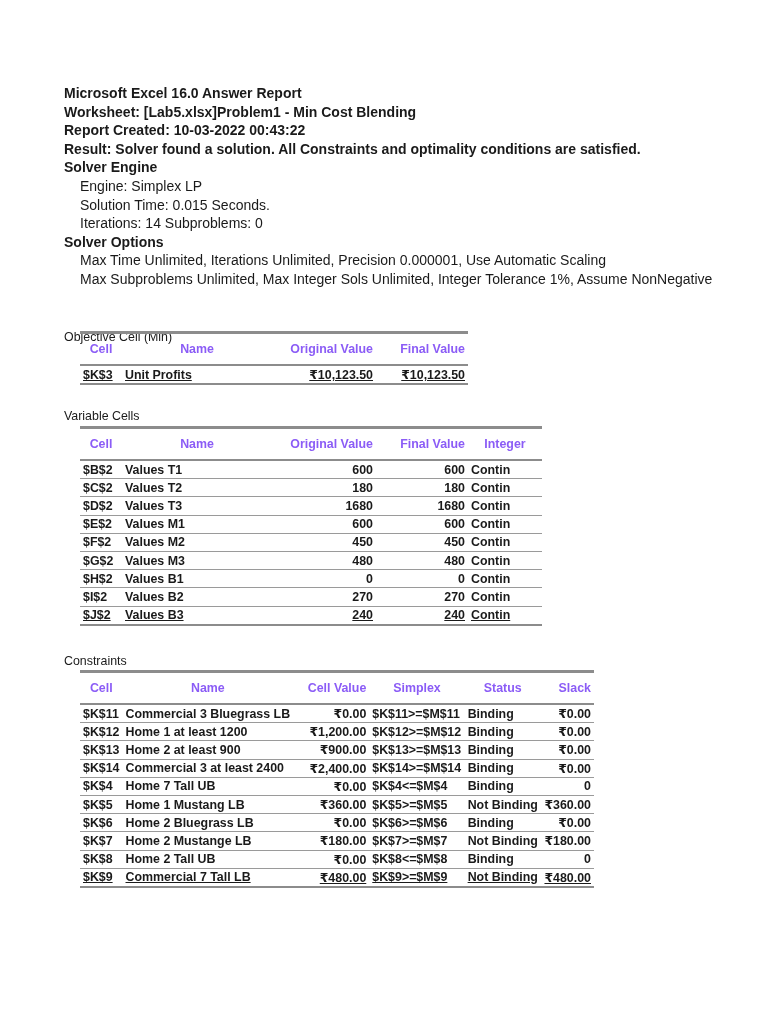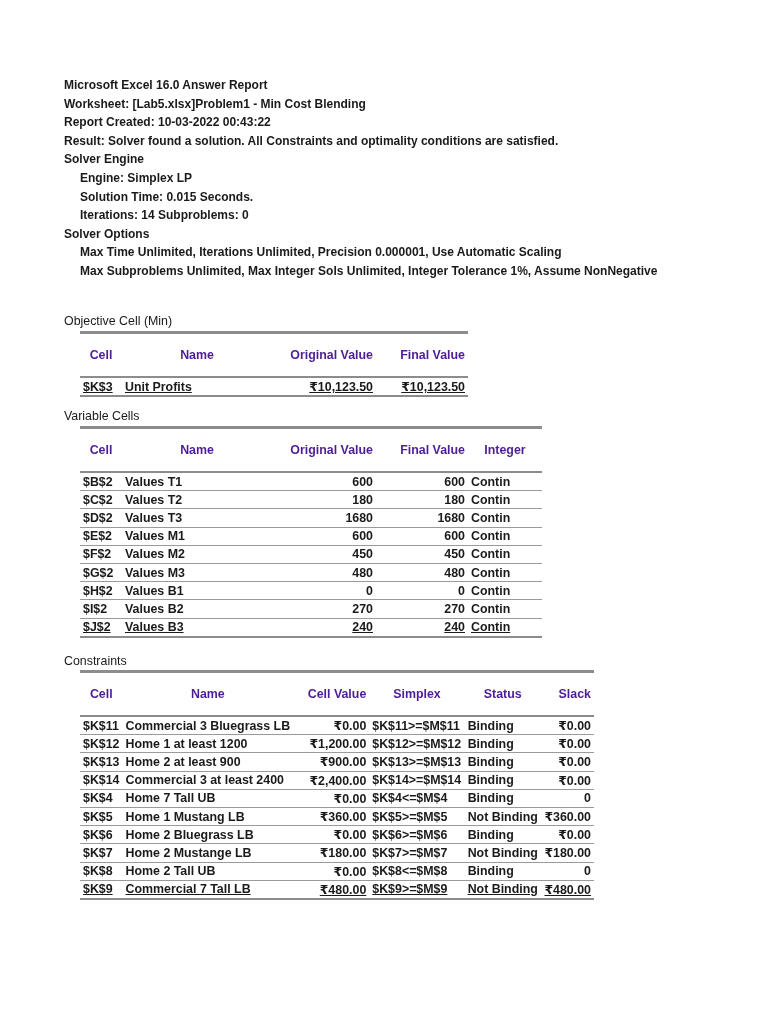--- a/index.html
+++ b/index.html
@@ -1,30 +1,30 @@
 <!DOCTYPE html>
 <html><head>
 <meta charset="utf-8">
 <style>
   html, body { margin: 0; padding: 0; }
   body {
     width: 768px; height: 1024px; background: #ffffff; position: relative;
     font-family: "Liberation Sans", "DejaVu Sans", sans-serif;
     color: #1a1a1a; overflow: hidden;
   }
-  .header-block { position: absolute; left: 64px; top: 76px; font-size: 12px; line-height: 18.6px; }
+  .header-block { position: absolute; left: 64px; top: 84px; font-size: 14px; line-height: 18.6px; }
   .header-block .b { font-weight: bold; }
-  .header-block .ind { padding-left: 16px; font-weight: bold; }
+  .header-block .ind { padding-left: 16px; font-weight: normal; }
   .section-label { position: absolute; left: 64px; font-size: 12.4px; }
   table.rep {
     position: absolute; border-collapse: collapse; font-size: 12.4px;
     font-weight: bold; color: #1a1a1a;
   }
   table.rep th {
-    color: #4c1d95; font-weight: bold; height: 18px; padding: 12px 3px;
+    color: #8b5cf6; font-weight: bold; height: 18px; padding: 6px 3px;
     border-top: 3px solid #8c8c8c; border-bottom: 2px solid #8c8c8c;
     white-space: nowrap;
   }
   table.rep td {
     height: 17.2px; padding: 0 3px; border-bottom: 1px solid #9a9a9a;
     white-space: nowrap;
   }
   table.rep tr:last-child td { border-bottom: 2px solid #8c8c8c; text-decoration: underline; }
   .r { text-align: right; }
   .l { text-align: left; }
@@ -40,21 +40,21 @@
   <div class="b">Result: Solver found a solution.  All Constraints and optimality conditions are satisfied.</div>
   <div class="b">Solver Engine</div>
   <div class="ind">Engine: Simplex LP</div>
   <div class="ind">Solution Time: 0.015 Seconds.</div>
   <div class="ind">Iterations: 14 Subproblems: 0</div>
   <div class="b">Solver Options</div>
   <div class="ind">Max Time Unlimited,  Iterations Unlimited, Precision 0.000001, Use Automatic Scaling</div>
   <div class="ind">Max Subproblems Unlimited, Max Integer Sols Unlimited, Integer Tolerance 1%, Assume NonNegative</div>
 </div>
 
-<div class="section-label" style="top:314px;">Objective Cell (Min)</div>
+<div class="section-label" style="top:330px;">Objective Cell (Min)</div>
 <table class="rep" style="left:80px; top:331px; width:388px;">
   <colgroup>
       <col style="width:42px">
       <col style="width:150px">
       <col style="width:104px">
       <col style="width:92px">
     </colgroup>
   <thead>
     <tr>
       <th class="c">Cell</th>

